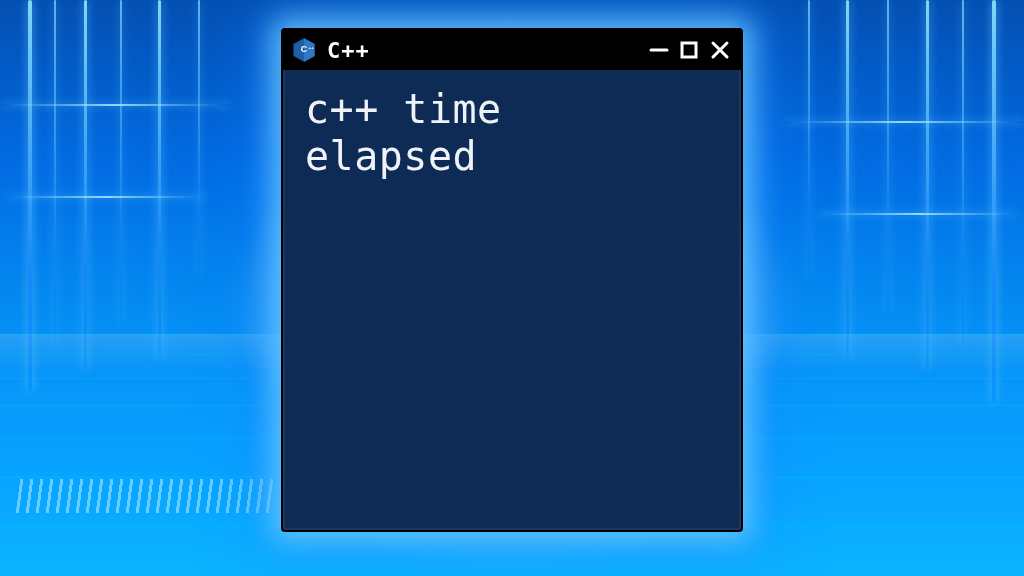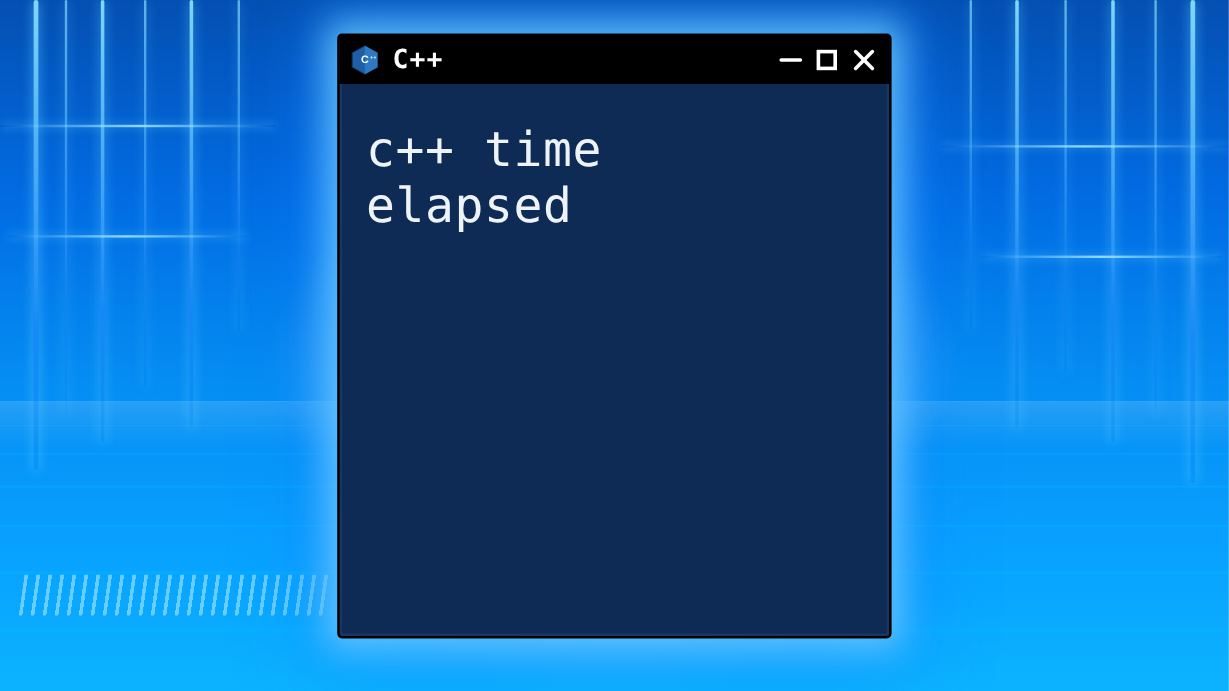--- a/index.html
+++ b/index.html
@@ -81,21 +81,21 @@
   .title-left{ display:flex; align-items:center; gap:10px; }
   .logo{ width:26px; height:26px; }
   .title-text{
     color:#fff; font-family:"DejaVu Sans Mono","Menlo","Consolas",monospace;
     font-weight:700; font-size:22px; letter-spacing:1px;
   }
   .controls{ display:flex; align-items:center; gap:10px; }
   .controls svg{ display:block; }
 
   .content{
-    padding:32px 18px 0 22px;
+    padding:16px 18px 0 22px;
     color:#eef3f8;
     font-family:"DejaVu Sans Mono","Menlo","Consolas",monospace;
     font-size:40px; line-height:1.18; white-space:pre-line;
     letter-spacing:.5px;
   }
 </style>
 </head>
 <body>
 
 <div class="bg"></div>

